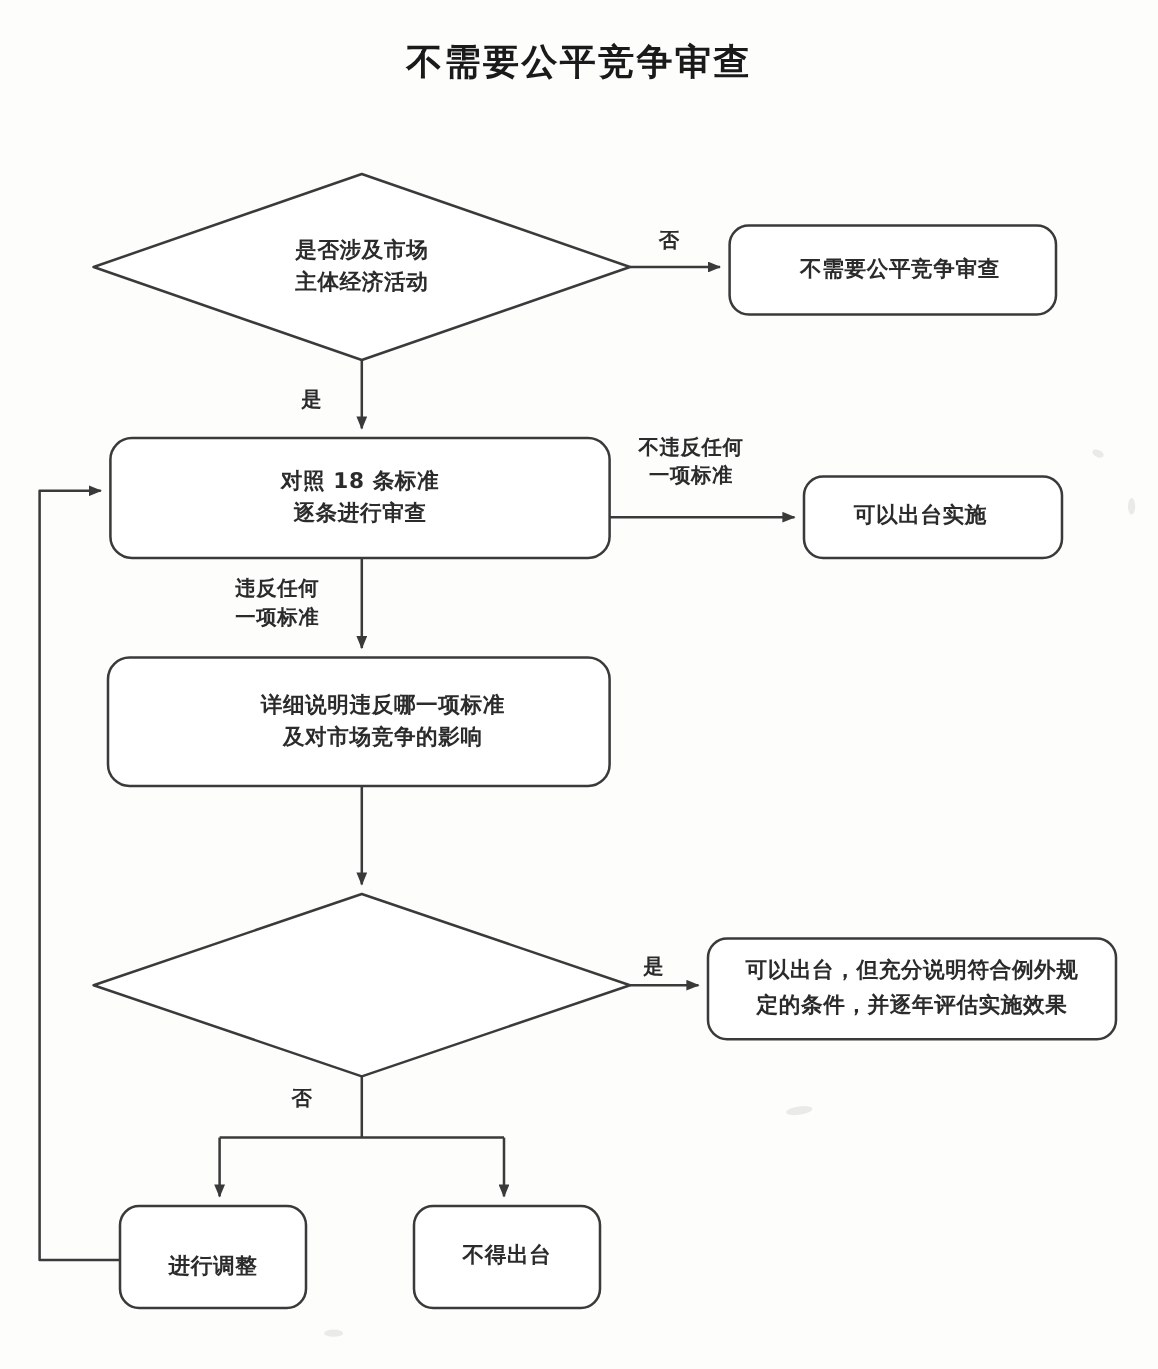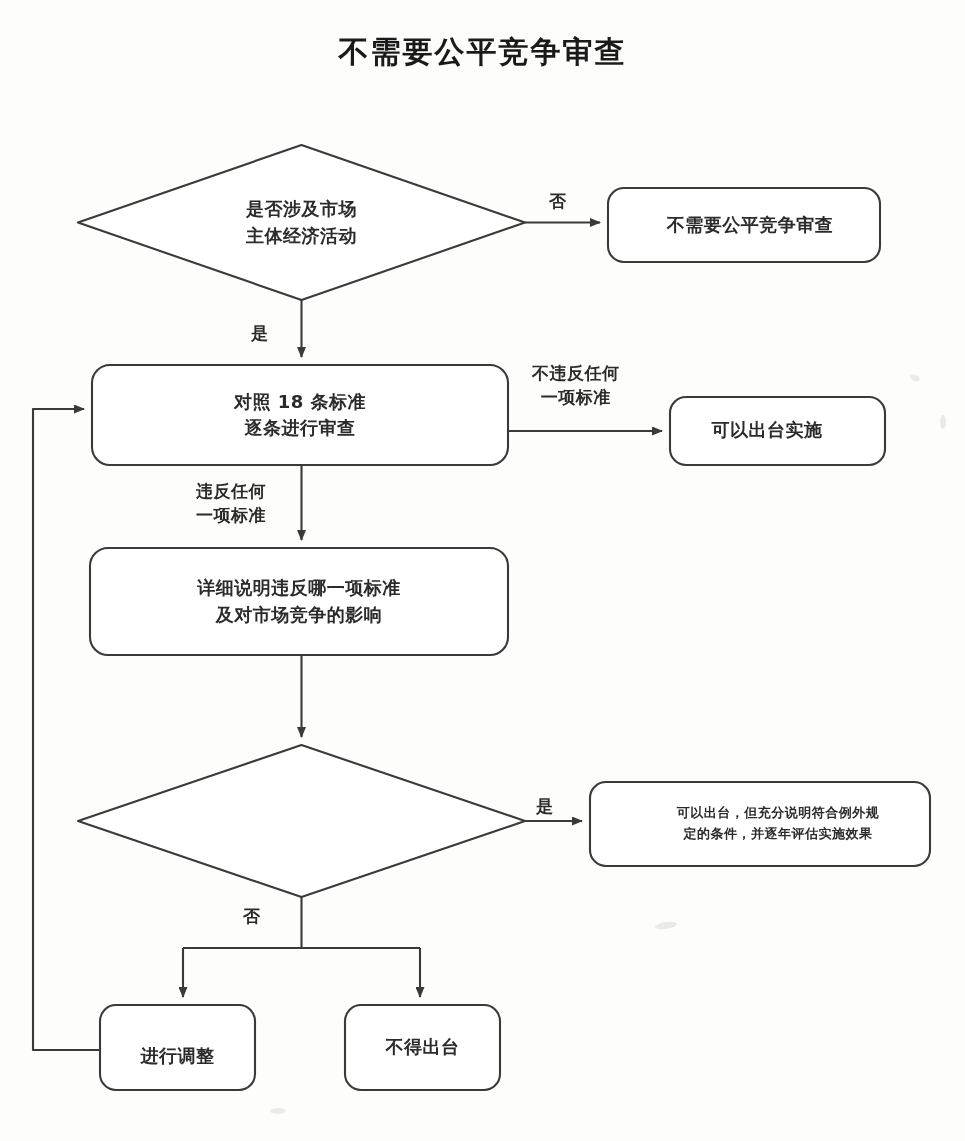--- a/index.html
+++ b/index.html
@@ -125,25 +125,25 @@
   <div class="node-text" style="left:78px; top:145px; width:447px; height:155px;">是否涉及市场
 主体经济活动</div>
 
   <div class="node-text" style="left:608px; top:188px; width:284px; height:74px;">不需要公平竞争审查</div>
 
   <div class="node-text" style="left:92px; top:365px; width:416px; height:100px;">对照 18 条标准
 逐条进行审查</div>
 
   <div class="node-text" style="left:670px; top:397px; width:194px; height:68px;font-family:Liberation Mono, monospace;">可以出台实施</div>
 
-  <div class="node-text" style="left:90px; top:548px; width:418px; height:107px;">详细说明违反哪一项标准
+  <div class="node-text" style="left:90px; top:548px; width:418px; height:107px;padding-left:20px;">详细说明违反哪一项标准
 及对市场竞争的影响</div>
 
 
-  <div class="node-text" style="left:590px; top:782px; width:340px; height:84px; font-size:13px; line-height:1.6;padding-left:18px;">可以出台，但充分说明符合例外规
+  <div class="node-text" style="left:590px; top:782px; width:340px; height:84px; font-size:18px; line-height:1.6;">可以出台，但充分说明符合例外规
 定的条件，并逐年评估实施效果</div>
 
   <div class="node-text" style="left:100px; top:1005px; width:155px; height:103px;">进行调整</div>
 
   <div class="node-text" style="left:345px; top:1005px; width:155px; height:85px;">不得出台</div>
 
   <div class="edge-label" style="left:549px; top:190px;">否</div>
 
   <div class="edge-label" style="left:251px; top:322px;">是</div>
 

